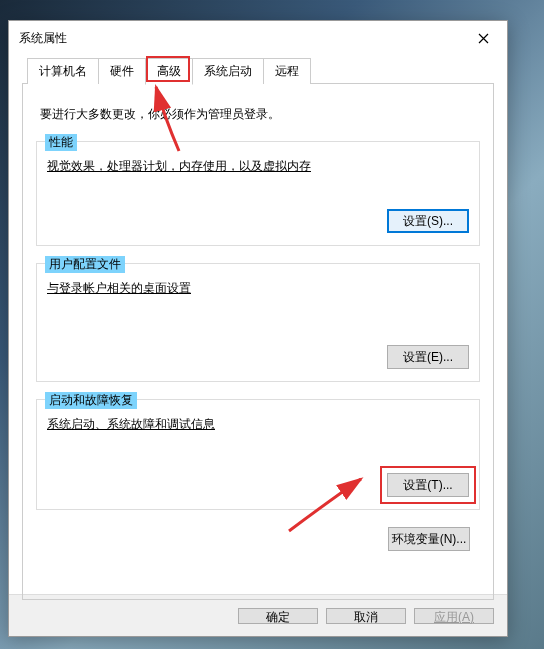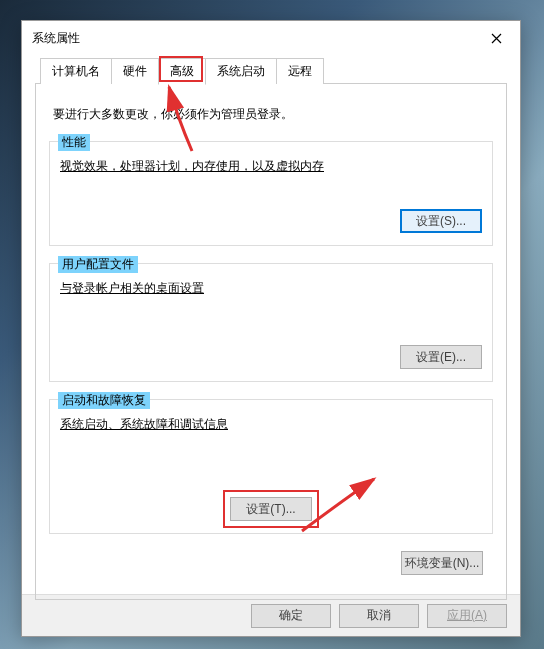--- a/index.html
+++ b/index.html
@@ -7,21 +7,21 @@
       width: 544px;
       height: 649px;
       background: linear-gradient(135deg, #1a2a3a 0%, #3a5a7a 30%, #8aacbf 60%, #5a7a8a 100%);
       font-family: "Microsoft YaHei", "Segoe UI", sans-serif;
       font-size: 12px;
       position: relative;
       overflow: hidden;
     }
     .dialog {
       position: absolute;
-      left: 21px;
+      left: 8px;
       top: 20px;
       width: 500px;
       height: 617px;
       background: #ffffff;
       border: 1px solid #999;
       box-shadow: 0 4px 20px rgba(0,0,0,0.3);
     }
     .titlebar {
       height: 34px;
       display: flex;
@@ -102,29 +102,29 @@
       margin: 6px 0 10px 0;
       text-decoration: underline;
     }
     .groupbox .btn-row {
       display: flex;
       justify-content: flex-end;
       margin-top: 34px;
     }
     .groupbox.g1 .btn-row { margin-top: 34px; }
     .groupbox.g2 .btn-row { margin-top: 48px; }
-    .groupbox.g3 .btn-row { margin-top: 64px; justify-content: center; }
+    .groupbox.g3 .btn-row { margin-top: 40px; }
     .btn {
       min-width: 82px;
       height: 24px;
       border: 1px solid #adadad;
       background: #e1e1e1;
       font-size: 12px;
       cursor: pointer;
-      color: #404040;
+      color: #000000;
       font-family: inherit;
     }
     .btn.highlighted {
       border: 2px solid #0078d7;
       background: #e5f1fb;
     }
     .env-row { display: flex; justify-content: flex-end; padding-right: 10px; margin-top: 4px;}
     .footer {
       position: absolute;
       bottom: 0;
@@ -132,21 +132,21 @@
       right: 0;
       height: 42px;
       background: #f0f0f0;
       border-top: 1px solid #ddd;
       display: flex;
       justify-content: flex-end;
       align-items: center;
       padding-right: 13px;
       gap: 8px;
     }
-    .footer .btn { min-width: 80px; height: 24px; }
+    .footer .btn { min-width: 80px; height: 16px; }
     .btn.disabled { color: #999; text-decoration: underline; }
     svg.annotation {
       position: absolute;
       top: 0; left: 0;
       width: 500px;
       height: 617px;
       pointer-events: none;
       z-index: 10;
     }
     .g3-btn-wrap { position: relative; display: inline-block; }

